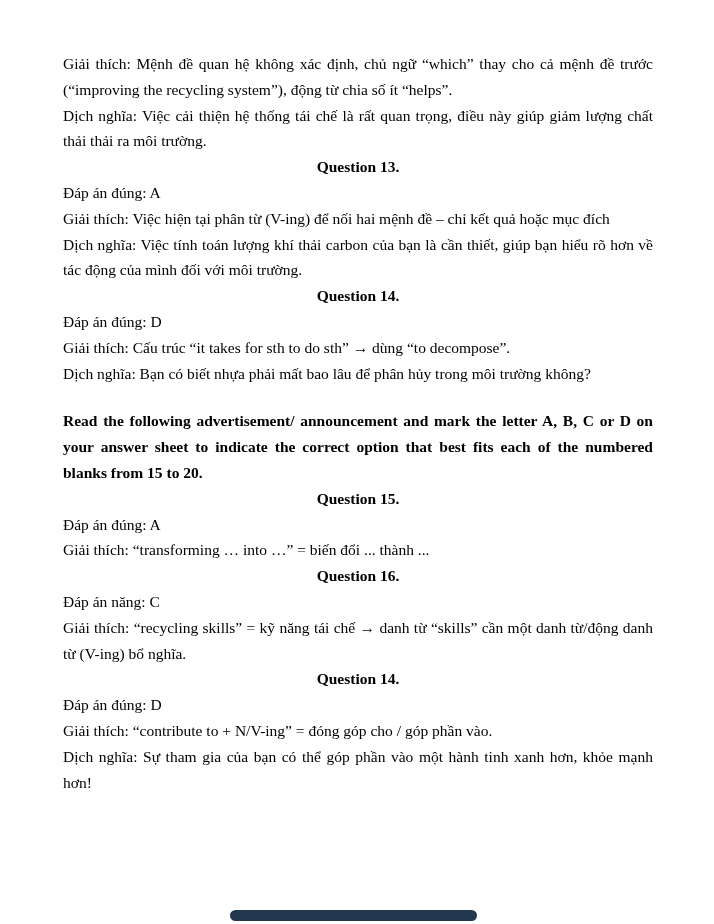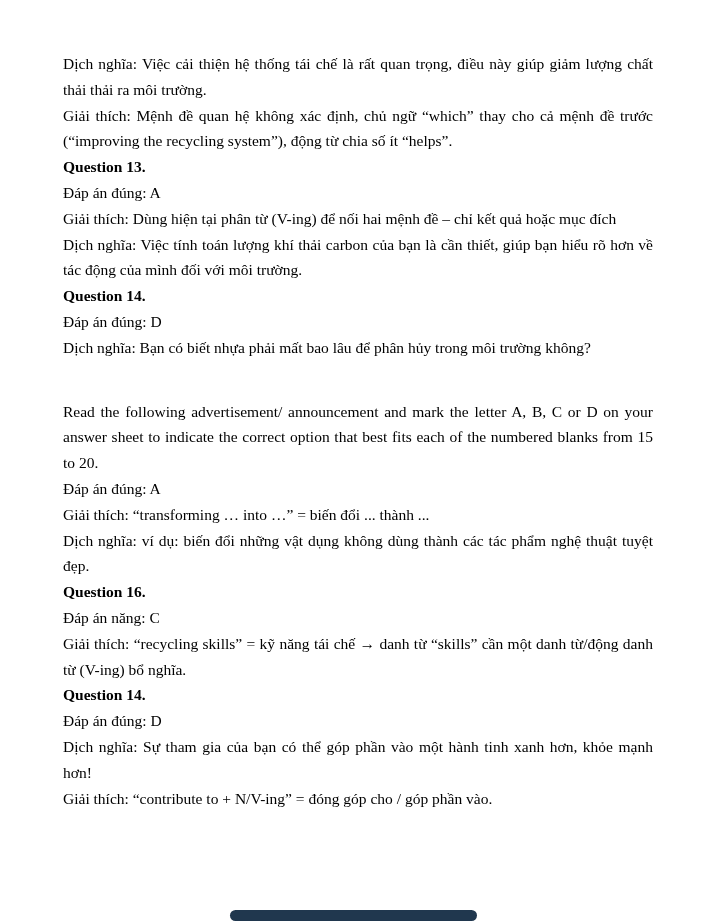--- a/index.html
+++ b/index.html
@@ -24,54 +24,55 @@
   .content p {
     margin: 0;
     padding: 0;
     font-size: 15.5px;
     line-height: 25.8px;
     text-align: justify;
     color: #000000;
   }
   .content p.q-heading {
     font-weight: bold;
-    text-align: left;
+    text-align: center;
   }
   .content p.instruction {
-    font-weight: normal;
-    margin-top: 38px;
+    font-weight: bold;
+    margin-top: 22px;
   }
   .bottom-indicator {
     position: absolute;
     left: 230px;
     bottom: 3px;
     width: 247px;
     height: 11px;
     border-radius: 6px;
   }
 </style>
 </head>
 <body>
 
 <div class="content">
+  <p>Giải thích: Mệnh đề quan hệ không xác định, chủ ngữ “which” thay cho cả mệnh đề trước (“improving the recycling system”), động từ chia số ít “helps”.</p>
   <p>Dịch nghĩa: Việc cải thiện hệ thống tái chế là rất quan trọng, điều này giúp giảm lượng chất thải thải ra môi trường.</p>
-  <p>Giải thích: Mệnh đề quan hệ không xác định, chủ ngữ “which” thay cho cả mệnh đề trước (“improving the recycling system”), động từ chia số ít “helps”.</p>
   <p class="q-heading">Question 13.</p>
   <p>Đáp án đúng: A</p>
-  <p>Giải thích: Dùng hiện tại phân từ (V-ing) để nối hai mệnh đề – chỉ kết quả hoặc mục đích</p>
+  <p>Giải thích: Việc hiện tại phân từ (V-ing) để nối hai mệnh đề – chỉ kết quả hoặc mục đích</p>
   <p>Dịch nghĩa: Việc tính toán lượng khí thải carbon của bạn là cần thiết, giúp bạn hiểu rõ hơn về tác động của mình đối với môi trường.</p>
   <p class="q-heading">Question 14.</p>
   <p>Đáp án đúng: D</p>
+  <p>Giải thích: Cấu trúc “it takes for sth to do sth” → dùng “to decompose”.</p>
   <p>Dịch nghĩa: Bạn có biết nhựa phải mất bao lâu để phân hủy trong môi trường không?</p>
   <p class="instruction">Read the following advertisement/ announcement and mark the letter A, B, C or D on your answer sheet to indicate the correct option that best fits each of the numbered blanks from 15 to 20.</p>
+  <p class="q-heading">Question 15.</p>
   <p>Đáp án đúng: A</p>
   <p>Giải thích: “transforming … into …” = biến đổi ... thành ...</p>
-  <p>Dịch nghĩa: ví dụ: biến đổi những vật dụng không dùng thành các tác phẩm nghệ thuật tuyệt đẹp.</p>
   <p class="q-heading">Question 16.</p>
   <p>Đáp án năng: C</p>
   <p>Giải thích: “recycling skills” = kỹ năng tái chế → danh từ “skills” cần một danh từ/động danh từ (V-ing) bổ nghĩa.</p>
   <p class="q-heading">Question 14.</p>
   <p>Đáp án đúng: D</p>
+  <p>Giải thích: “contribute to + N/V-ing” = đóng góp cho / góp phần vào.</p>
   <p>Dịch nghĩa: Sự tham gia của bạn có thể góp phần vào một hành tinh xanh hơn, khỏe mạnh hơn!</p>
-  <p>Giải thích: “contribute to + N/V-ing” = đóng góp cho / góp phần vào.</p>
 </div>
 
 <div class="bottom-indicator" style="background: rgb(32, 55, 78);"></div>
 
 </body></html>

